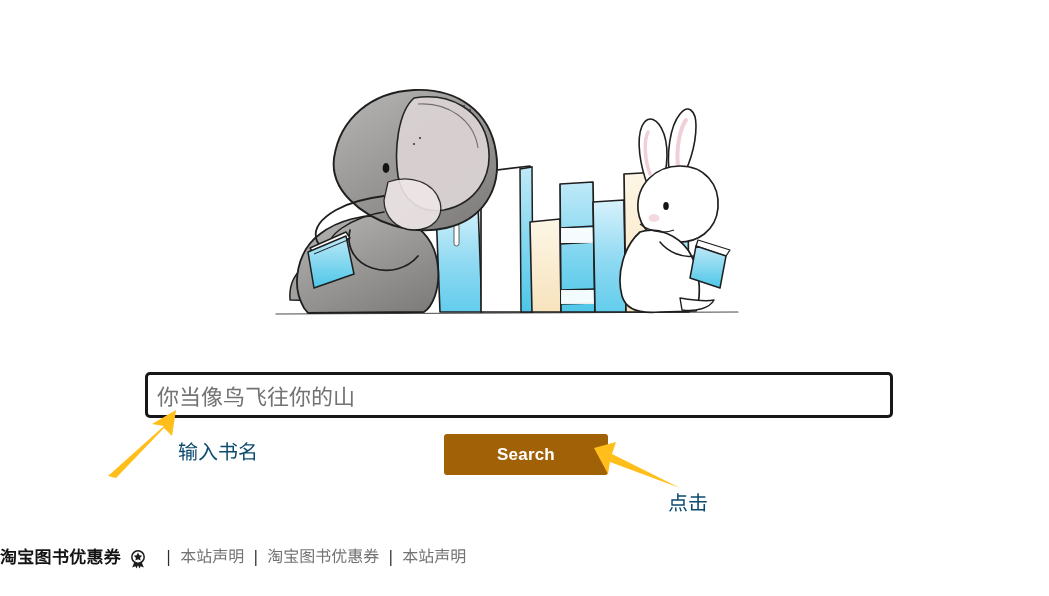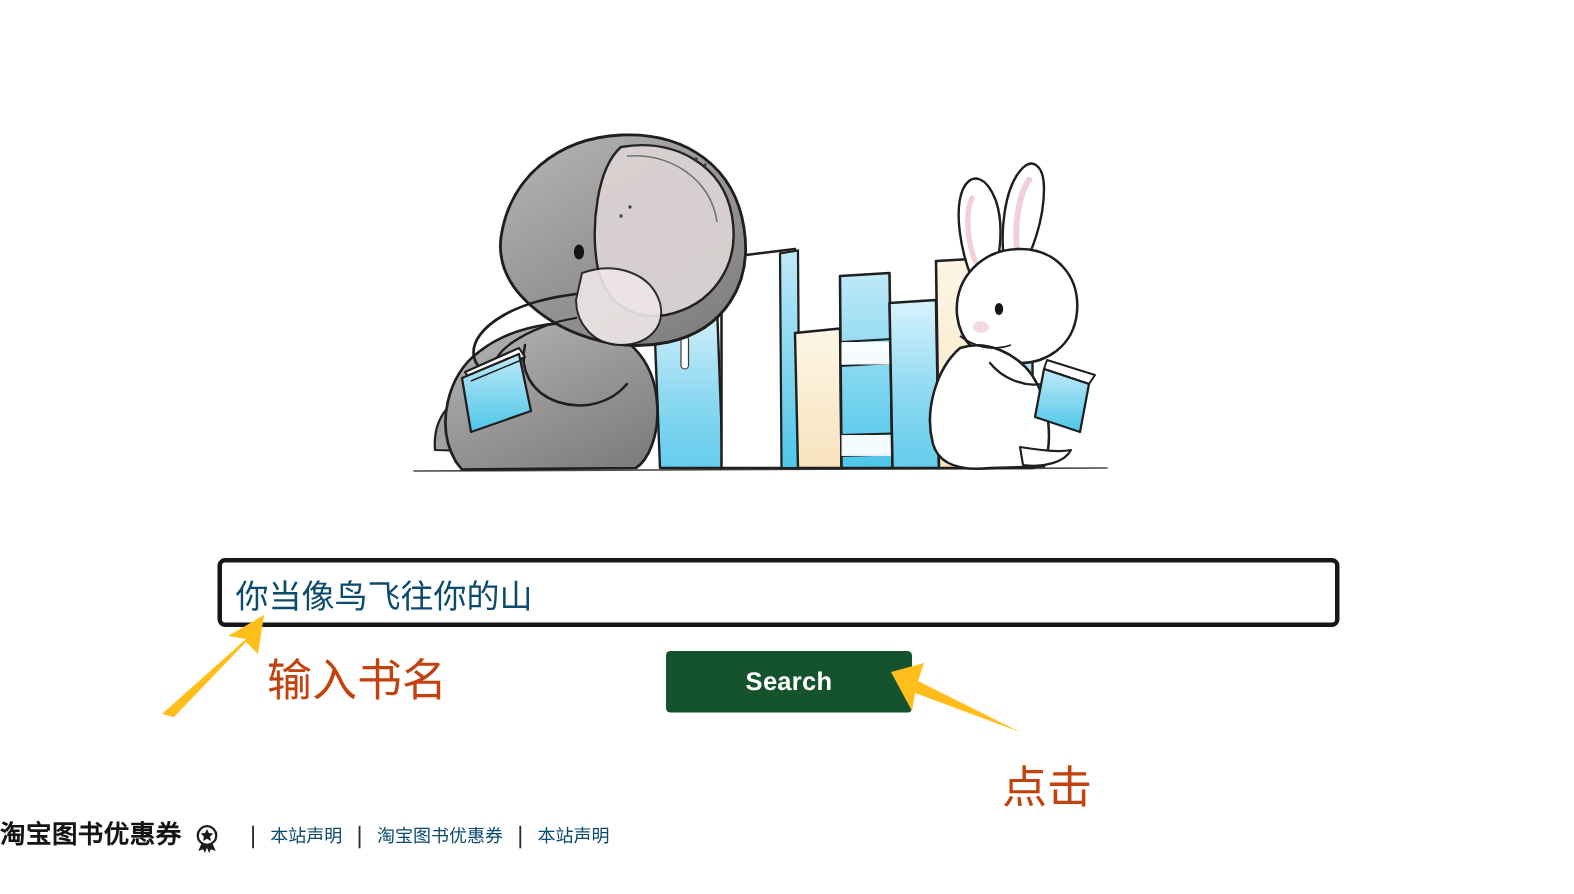--- a/index.html
+++ b/index.html
@@ -48,59 +48,59 @@
   .search-input {
     box-sizing: border-box;
     width: 748px;
     height: 46px;
     border: 3px solid #17171a;
     border-radius: 5px;
     background: #ffffff;
     font-family: "Liberation Sans", "DejaVu Sans", sans-serif;
     font-size: 22px;
     line-height: 40px;
-    color: #0c4a6e;
+    color: #737373;
     padding: 0 10px 0 9px;
     outline: none;
     caret-color: #10131a;
   }
   .search-input::placeholder {
     color: #9a9a9a;
   }
 
   .search-button {
     position: absolute;
     left: 444px;
     top: 434px;
     width: 164px;
     height: 41px;
-    background: #14532d;
+    background: #a16207;
     color: #ffffff;
     border: none;
     border-radius: 3px;
     font-family: "Liberation Sans", "DejaVu Sans", sans-serif;
     font-size: 17px;
     font-weight: bold;
     letter-spacing: 0.2px;
     cursor: pointer;
     padding: 0;
   }
 
   
   .annot {
     position: absolute;
-    color: #c2410c;
-    font-family: Liberation Mono, monospace;
-    font-size: 30px;
+    color: #0c4a6e;
+    font-family: Liberation Serif, serif;
+    font-size: 20px;
     line-height: 1;
     white-space: nowrap;
     font-weight: 500;
   }
   .annot-input-label { left: 178px; top: 442px; }
-  .annot-click-label { left: 668px; top: 493px; margin-top: 20px; }
+  .annot-click-label { left: 668px; top: 493px; }
 
   .annot-arrow {
     position: absolute;
     pointer-events: none;
   }
   .arrow-left  { left: 106px; top: 408px; width: 80px;  height: 70px; }
   .arrow-right { left: 592px; top: 436px; width: 90px;  height: 60px; }
 
   
   .footer {
@@ -134,23 +134,23 @@
     position: relative;
     top: 2px;
   }
   .badge-icon svg { display: block; width: 20px; height: 20px; }
   .footer-sep {
     color: #2d2d2d;
     padding: 0 9px;
     font-size: 15px;
   }
   .footer-link {
-    color: #0c4a6e;
+    color: #737373;
     text-decoration: none;
-    font-size: 12px;
+    font-size: 16px;
   }
 </style>
 </head>
 <body>
 
 <div class="page">
 
   <div class="hero">
     <svg viewBox="0 0 485 258" xmlns="http://www.w3.org/2000/svg">
       <defs>

